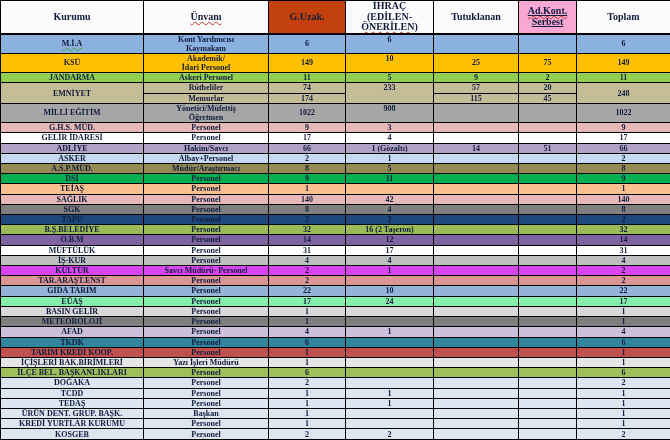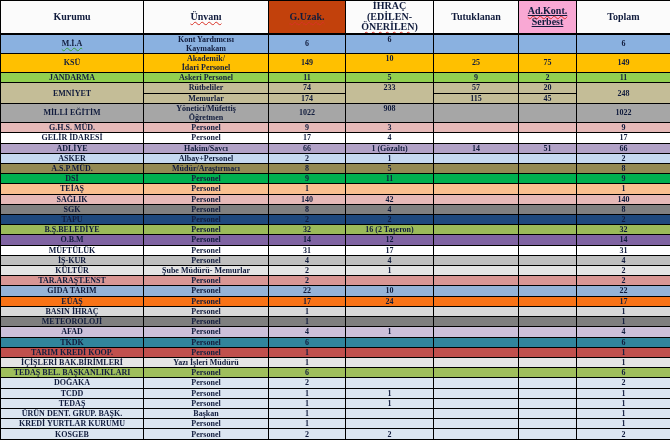--- a/index.html
+++ b/index.html
@@ -523,26 +523,26 @@
         <td>
           <div></div>
         </td>
         <td>
           <div></div>
         </td>
         <td>
           <div>4</div>
         </td>
       </tr>
-      <tr style="background: #e5e5e5; margin-top: 14px;">
+      <tr style="background: #d946ef; margin-top: 14px;">
         <td>
           <div>KÜLTÜR</div>
         </td>
         <td>
-          <div>Şube Müdürü- Memurlar</div>
+          <div>Savcı Müdürü- Personel</div>
         </td>
         <td>
           <div>2</div>
         </td>
         <td>
           <div>1</div>
         </td>
         <td>
           <div></div>
         </td>
@@ -592,21 +592,21 @@
         <td>
           <div></div>
         </td>
         <td>
           <div></div>
         </td>
         <td>
           <div>22</div>
         </td>
       </tr>
-      <tr style="background: #f97316;">
+      <tr style="background: #86efac;">
         <td>
           <div>EÜAŞ</div>
         </td>
         <td>
           <div>Personel</div>
         </td>
         <td>
           <div>17</div>
         </td>
         <td>
@@ -617,21 +617,21 @@
         </td>
         <td>
           <div></div>
         </td>
         <td>
           <div>17</div>
         </td>
       </tr>
       <tr style="background: rgb(217, 217, 217);">
         <td>
-          <div>BASIN İHRAÇ</div>
+          <div>BASIN GELİR</div>
         </td>
         <td>
           <div>Personel</div>
         </td>
         <td>
           <div>1</div>
         </td>
         <td>
           <div></div>
         </td>
@@ -755,21 +755,21 @@
         </td>
         <td>
           <div></div>
         </td>
         <td>
           <div>1</div>
         </td>
       </tr>
       <tr style="background: rgb(159, 191, 92);">
         <td>
-          <div>TEDAŞ BEL. BAŞKANLIKLARI</div>
+          <div>İLÇE BEL. BAŞKANLIKLARI</div>
         </td>
         <td>
           <div>Personel</div>
         </td>
         <td>
           <div>6</div>
         </td>
         <td>
           <div></div>
         </td>

